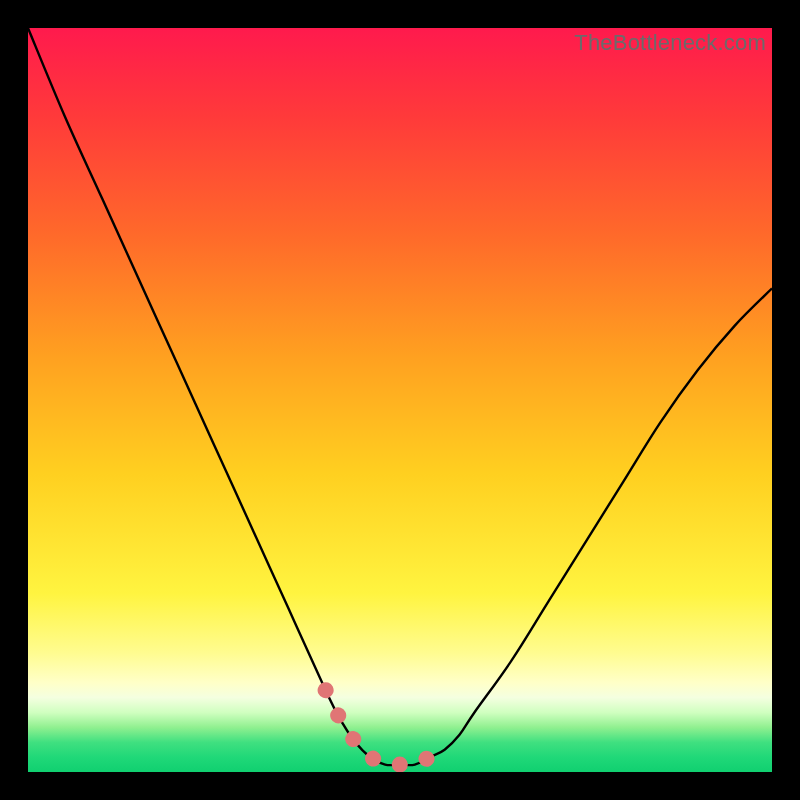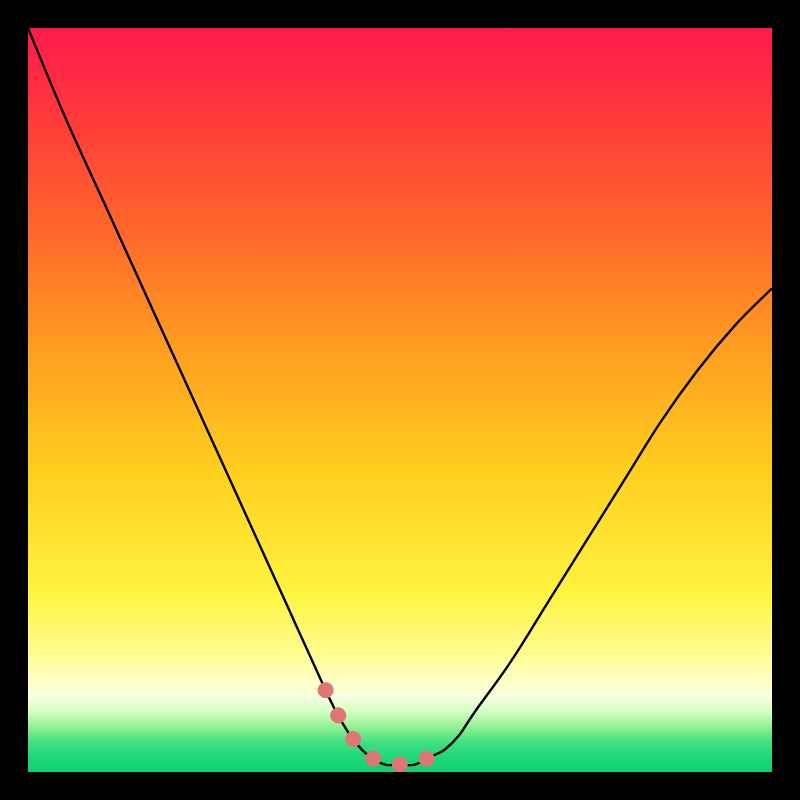--- a/index.html
+++ b/index.html
@@ -72,14 +72,15 @@
 </head>
 <body>
 
 <div class="frame">
   <div class="plot">
     <div class="gradient"></div>
     <svg class="svg-layer" viewBox="0 0 744 744" preserveAspectRatio="none">
       <path id="curve-path" fill="none" stroke="#000" stroke-width="2.4" d="M 0,0 C 6.696000000000001,16.070399999999996 23.808,58.47839999999997 37.2,89.27999999999997 C 50.592000000000006,120.08159999999998 61.00800000000001,141.6576 74.4,171.12 C 87.792,200.5824 98.208,223.49759999999998 111.6,252.95999999999998 C 124.99199999999999,282.4224 135.40800000000002,305.33759999999995 148.8,334.79999999999995 C 162.192,364.26239999999996 172.608,387.1776 186,416.64 C 199.392,446.1024 209.808,469.0176 223.2,498.48 C 236.59199999999998,527.9424 247.00799999999998,550.8575999999999 260.4,580.3199999999999 C 273.792,609.7823999999999 288.22560000000004,642.072 297.6,662.16 C 306.9744,682.2479999999999 307.12319999999994,682.5455999999999 312.47999999999996,691.92 C 317.8368,701.2944 322.0032,707.544 327.36,714.24 C 332.71680000000003,720.936 336.8832,725.1024 342.24,729.12 C 347.59680000000003,733.1376 351.7632,735.2207999999999 357.12,736.56 C 362.4768,737.8992 366.6432,736.56 372,736.56 C 377.3568,736.56 381.5232,737.8992 386.88,736.56 C 392.2368,735.2207999999999 396.4032,731.7984 401.76000000000005,729.12 C 407.11680000000007,726.4416 411.2832000000001,725.6976 416.64000000000004,721.68 C 421.9968,717.6623999999999 426.1632,713.496 431.52,706.8 C 436.87679999999995,700.1039999999999 437.0256,697.8720000000001 446.4,684.48 C 455.77439999999996,671.088 470.208,652.4879999999999 483.6,632.4 C 496.992,612.312 507.40799999999996,594.3072 520.8,572.88 C 534.192,551.4528 544.608,534.7872 558,513.36 C 571.392,491.9328 581.808,475.2672 595.2,453.84 C 608.5920000000001,432.41279999999995 619.008,414.408 632.4,394.32 C 645.7919999999999,374.23199999999997 656.2080000000001,359.64959999999996 669.6,342.23999999999995 C 682.992,324.83039999999994 693.4079999999999,312.3312 706.8,297.6 C 720.192,282.8688 737.304,267.096 744,260.4"></path>
       <path id="marker-path" fill="none" stroke="#e07575" stroke-width="16" stroke-linecap="round" stroke-linejoin="round" stroke-dasharray="0.1 28" d="M 297.6,662.16 L 312.47999999999996,691.92 L 327.36,714.24 L 342.24,729.12 L 357.12,736.56 L 372,736.56 L 386.88,736.56 L 401.76000000000005,729.12 L 416.64000000000004,721.68"></path>
     </svg>
+    <div class="watermark">TheBottleneck.com</div>
   </div>
 </div>
 
 </body></html>

